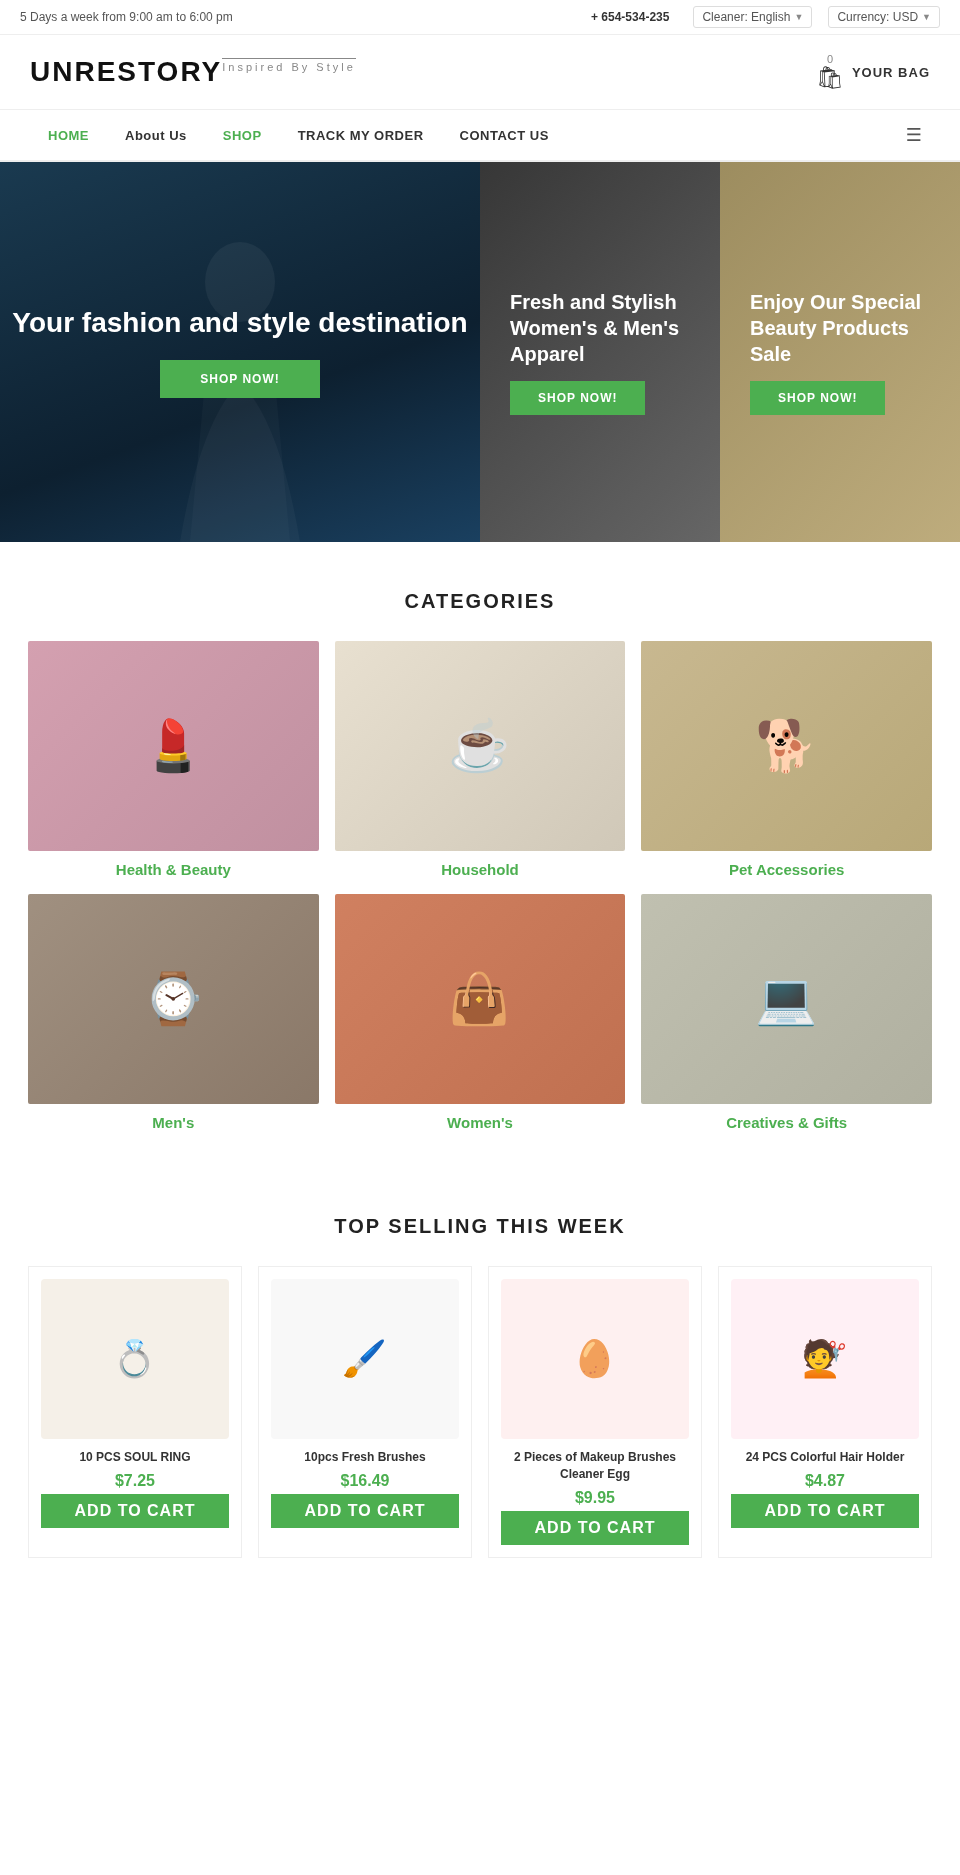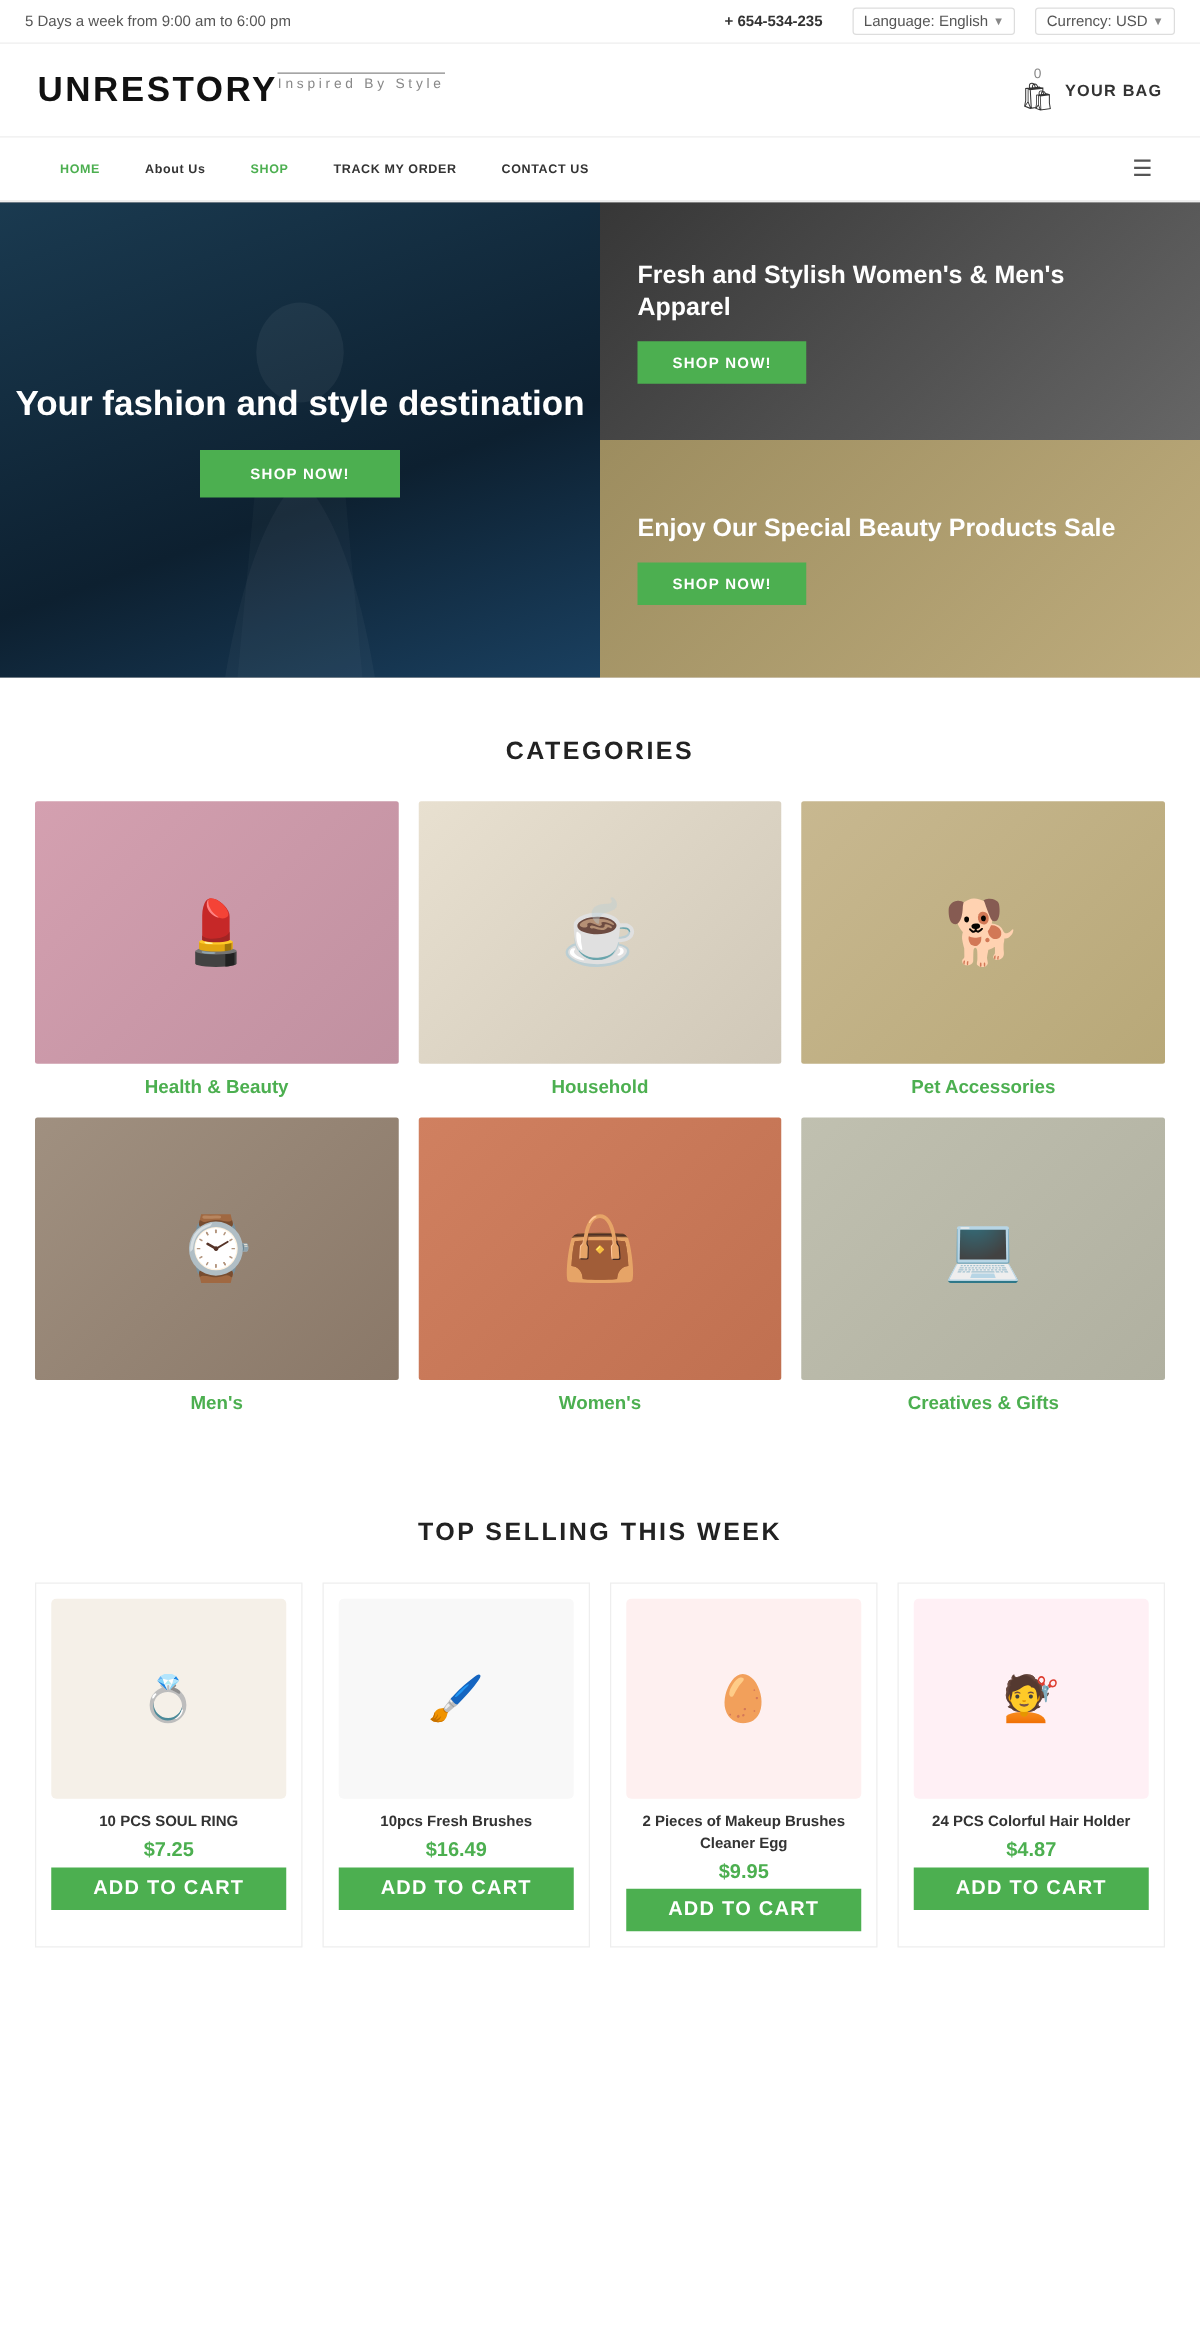--- a/index.html
+++ b/index.html
@@ -41,21 +41,21 @@
     .nav {
       display: flex;
       align-items: center;
       padding: 0 30px;
       border-bottom: 2px solid #eee;
       gap: 0;
     }
     .nav a {
       display: inline-block;
       padding: 14px 18px;
-      font-size: 10px;
+      font-size: 13px;
       font-weight: 600;
       text-decoration: none;
       color: #333;
       letter-spacing: 0.5px;
     }
     .nav a.active { color: #4caf50; }
     .nav a.shop { color: #4caf50; }
     .nav .search-icon-nav { margin-left: auto; font-size: 18px; color: #555; cursor: pointer; padding: 14px 8px; }
 
     
@@ -80,21 +80,21 @@
     .hero-left-content {
       position: relative; z-index: 2;
       text-align: center;
       color: #fff;
     }
     .hero-left-content .subtitle { font-size: 14px; font-weight: 300; margin-bottom: 8px; }
     .hero-left-content h1 { font-size: 28px; font-weight: 900; line-height: 1.2; margin-bottom: 20px; }
     .hero-right {
       width: 50%;
       display: flex;
-      flex-direction: column;
+      flex-direction: row;
     }
     .hero-right-top, .hero-right-bottom {
       flex: 1;
       position: relative;
       display: flex;
       flex-direction: column;
       align-items: flex-start;
       justify-content: center;
       padding: 24px 30px;
       overflow: hidden;
@@ -264,21 +264,21 @@
     .cat-creative { background: linear-gradient(135deg, #c0c0b0 0%, #b0b0a0 100%); }
   </style>
 </head>
 <body>
 
 <div class="top-bar">
   <span class="hours">5 Days a week from 9:00 am to 6:00 pm</span>
   <span class="phone">+ 654-534-235</span>
   <div class="lang-currency">
     <div class="dropdown-fake">
-      <span>Language: English</span>
+      <span>Cleaner: English</span>
       <span class="arrow">▼</span>
     </div>
     <div class="dropdown-fake">
       <span>Currency: USD</span>
       <span class="arrow">▼</span>
     </div>
   </div>
 </div>
 
 <div class="header">

